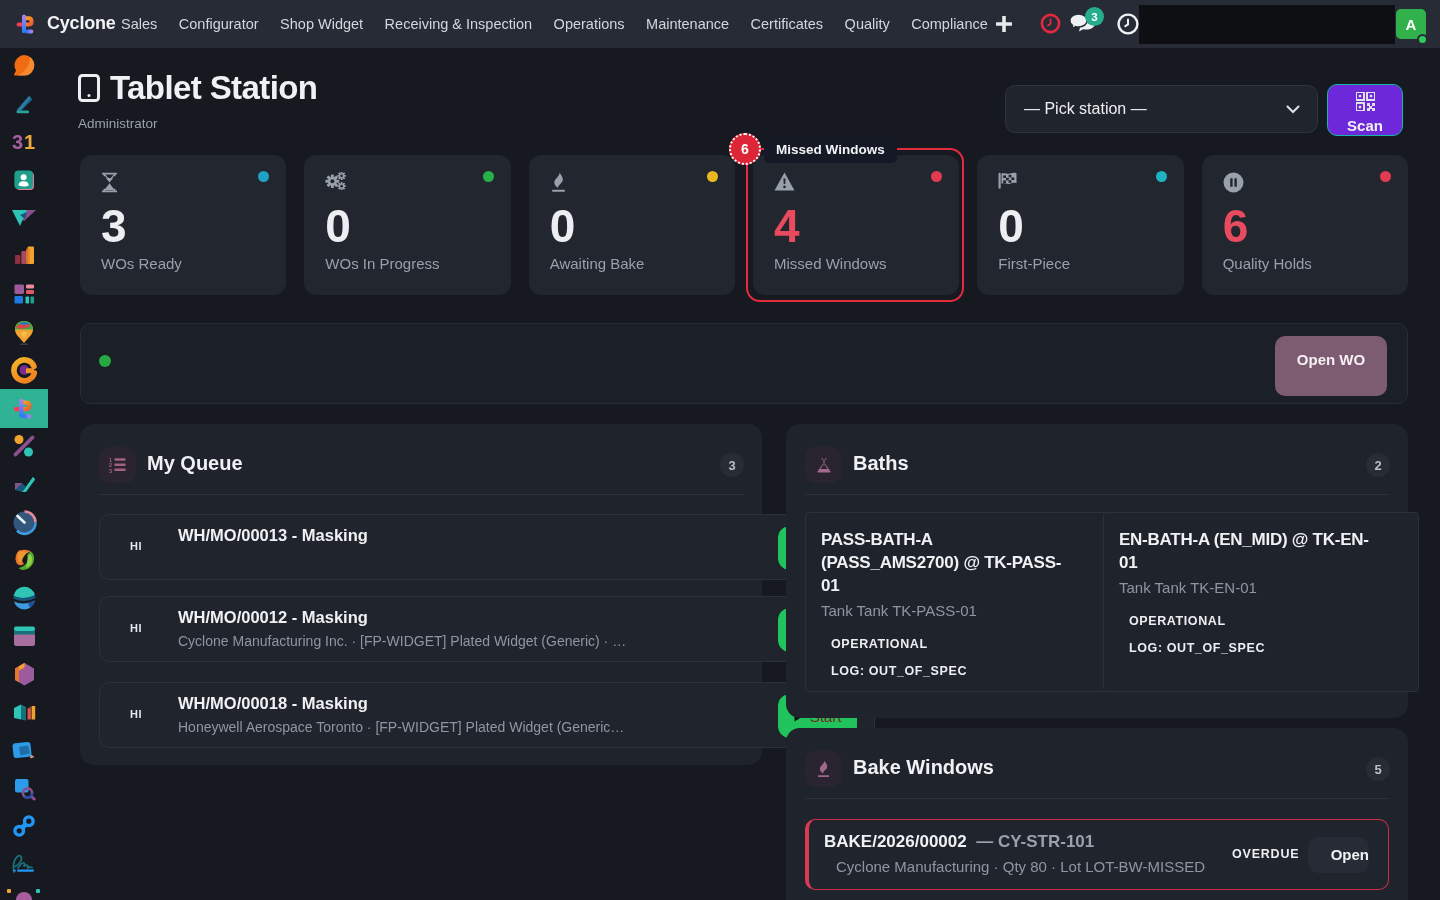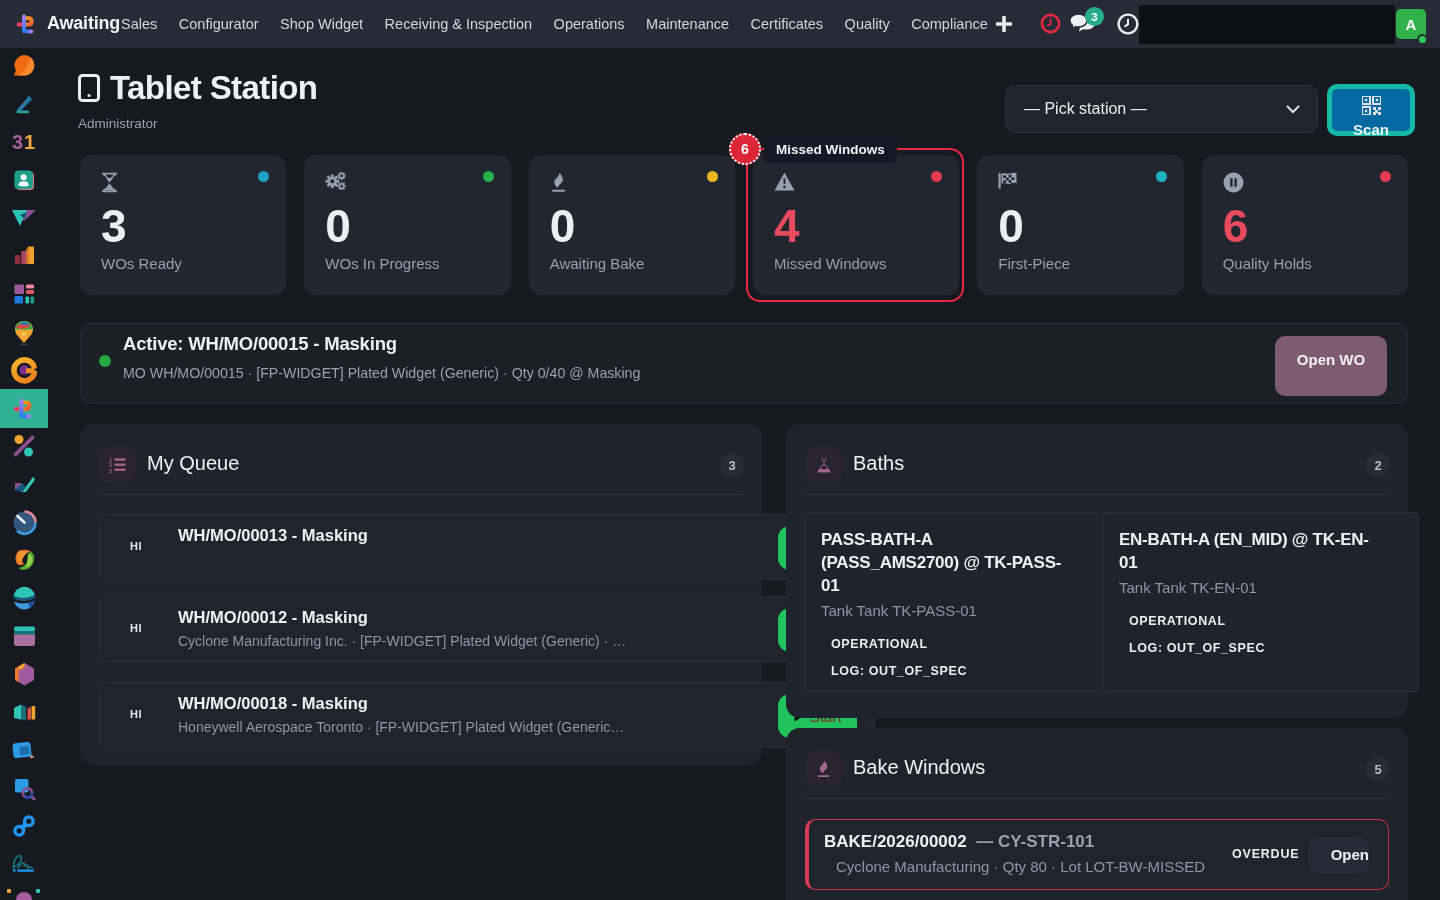--- a/index.html
+++ b/index.html
@@ -16,21 +16,21 @@
 .sidebar { position:absolute; left:0; top:48px; width:48px; height:852px; background:#161920; z-index:20; }
 .appicon { position:absolute; left:10px; width:28px; height:28px; display:flex; align-items:center; justify-content:center; }
 .appsel { position:absolute; left:0; width:48px; height:39px; background:#2fb394; display:flex; align-items:center; justify-content:center; }
 .main { position:absolute; left:48px; top:48px; width:1392px; height:852px; }
 
 h1 { position:absolute; left:62px; top:21px; font-size:33px; font-weight:700; color:#f0f1f4; letter-spacing:-0.6px; }
 .tabicon { position:absolute; left:30px; top:26px; }
 .admin { position:absolute; left:30px; top:68px; font-size:13.5px; color:#9aa1ac; }
 .pick { position:absolute; left:957px; top:37px; width:313px; height:48px; background:#20242d; border:1px solid #2e333e; border-radius:10px; color:#eceef1; font-size:16px; line-height:46px; padding-left:18px; }
 .pick svg { position:absolute; right:17px; top:19px; }
-.scan { position:absolute; left:1279px; top:36px; width:88px; height:52px; background:#0369a1; border:5px solid #14b8a6; border-radius:10px; text-align:center; }
+.scan { position:absolute; left:1279px; top:36px; width:76px; height:52px; background:#6d28d9; border:1px solid #14b8a6; border-radius:10px; text-align:center; }
 .scan .txt { color:#f0f1f4; font-weight:700; font-size:15px; margin-top:2px; }
 .scan svg { margin-top:7px; }
 
 .stats { position:absolute; left:32px; top:107px; width:1328px; display:grid; grid-template-columns:repeat(6,1fr); gap:18px; }
 .stat { position:relative; height:140px; background:#22262f; border-radius:12px; padding:20px 22px; }
 .stat .dot { position:absolute; right:17px; top:16px; width:11px; height:11px; border-radius:50%; }
 .stat .num { position:absolute; left:21px; top:44px; font-size:46px; font-weight:700; color:#eceef1; letter-spacing:-1px; }
 .stat .lbl { position:absolute; left:21px; top:100px; font-size:15px; color:#99a0ab; }
 .stat .sicon { position:absolute; left:21px; top:17px; }
 .alertring { position:absolute; left:698px; top:100px; width:218px; height:154px; border:2px solid #e5293e; border-radius:14px; pointer-events:none; }
@@ -39,21 +39,21 @@
 
 .activebar { position:absolute; left:32px; top:275px; width:1328px; height:81px; background:#1b1f26; border:1px solid #272c35; border-radius:10px; }
 .activebar .gdot { position:absolute; left:18px; top:31px; width:12px; height:12px; border-radius:50%; background:#27a844; }
 .activebar .t1 { position:absolute; left:42px; top:9px; font-size:18.5px; font-weight:700; color:#f0f1f4; letter-spacing:-0.2px; }
 .activebar .t2 { position:absolute; left:42px; top:41px; font-size:14.2px; color:#9aa1ac; }
 .openwo { position:absolute; right:20px; top:12px; width:112px; height:60px; background:#7d5b71; border-radius:10px; color:#f6f0f4; font-size:15px; font-weight:700; text-align:center; line-height:48px; }
 
 .panel { position:absolute; background:#1f232b; border-radius:14px; }
 .phead { position:relative; height:74px; }
 .picon { position:absolute; left:19px; top:23px; width:37px; height:36px; border-radius:10px; display:flex; align-items:center; justify-content:center; }
-.ptitle { position:absolute; left:67px; top:28px; font-size:20px; font-weight:400; color:#f0f1f4; }
+.ptitle { position:absolute; left:67px; top:28px; font-size:20px; font-weight:700; color:#f0f1f4; }
 .pbadge { position:absolute; right:18px; top:29px; min-width:24px; height:24px; border-radius:50%; background:#272c35; color:#b9bec7; font-size:13px; font-weight:600; display:flex; align-items:center; justify-content:center; }
 .pdiv { position:absolute; left:19px; right:19px; top:70px; height:1px; background:rgba(255,255,255,0.07); }
 
 #queue { left:32px; top:376px; width:682px; height:341px; }
 .qitem { position:absolute; left:19px; width:776px; height:66px; background:#20242c; border:1px solid #2b303a; border-radius:10px; }
 .qitem .hi { position:absolute; left:30px; top:25px; font-size:11px; font-weight:700; color:#e4e7eb; letter-spacing:0.5px; }
 .qitem .qt { position:absolute; left:78px; top:11px; font-size:16.5px; font-weight:700; color:#f0f1f4; }
 .qitem .qs { position:absolute; left:78px; top:36px; font-size:14px; color:#8f96a2; }
 .startbtn { position:absolute; right:17px; top:11px; width:79px; height:44px; background:#21c45c; border-radius:12px; color:#7f1d1d; font-size:15px; font-weight:400; display:flex; align-items:center; justify-content:center; gap:6px; }
 
@@ -93,21 +93,21 @@
       <linearGradient id="lgb" gradientUnits="userSpaceOnUse" x1="13" y1="20.6" x2="17.5" y2="20.6">
           <stop offset="0" stop-color="#2f7cf6"></stop>
           <stop offset="1" stop-color="#b07cf0"></stop>
         </linearGradient>
     </defs>
     <line x1="4.6" y1="13.6" x2="12" y2="13.6" stroke="url(#lgp)" stroke-width="4" stroke-linecap="round"></line>
     <path d="M11.5 7.2 H14.6 Q17.6 7.2 17.6 10.4 Q17.6 13.6 14.6 13.6 H11" fill="none" stroke="url(#lgo)" stroke-width="4" stroke-linecap="round"></path>
     <line x1="10" y1="5.6" x2="10" y2="20.2" stroke="url(#lgv)" stroke-width="4" stroke-linecap="round"></line>
     <line x1="13.4" y1="20.6" x2="17.3" y2="20.6" stroke="url(#lgb)" stroke-width="4" stroke-linecap="round"></line>
   </svg>
-  <div class="brand">Awaiting</div>
+  <div class="brand">Cyclone</div>
   <div class="nav">
     <span>Sales</span>
       <span>Configurator</span>
       <span>Shop Widget</span>
       <span>Receiving &amp; Inspection</span>
       <span>Operations</span>
       <span>Maintenance</span>
       <span>Certificates</span>
       <span>Quality</span>
       <span>Compliance</span>
@@ -435,22 +435,20 @@
       <div class="num" style="color:#e84a5e">6</div>
       <div class="lbl">Quality Holds</div>
     </div>
   </div>
   <div class="alertring"></div>
   <div class="mwbadge">6</div>
   <div class="mwtip">Missed Windows</div>
 
   <div class="activebar">
     <div class="gdot"></div>
-    <div class="t1">Active: WH/MO/00015 - Masking</div>
-    <div class="t2">MO WH/MO/00015 · [FP-WIDGET] Plated Widget (Generic) · Qty 0/40 @ Masking</div>
     <div class="openwo">Open WO</div>
   </div>
 
   <div class="panel" id="queue">
     <div class="phead">
       <div class="picon" style="background:#292430">
         <svg width="17" height="16" viewBox="0 0 17 16" fill="#a2607f">
             <text x="0" y="5.2" font-size="5.5" font-weight="bold" fill="#a2607f">1</text>
             <text x="0" y="10.4" font-size="5.5" font-weight="bold" fill="#a2607f">2</text>
             <text x="0" y="15.6" font-size="5.5" font-weight="bold" fill="#a2607f">3</text>

